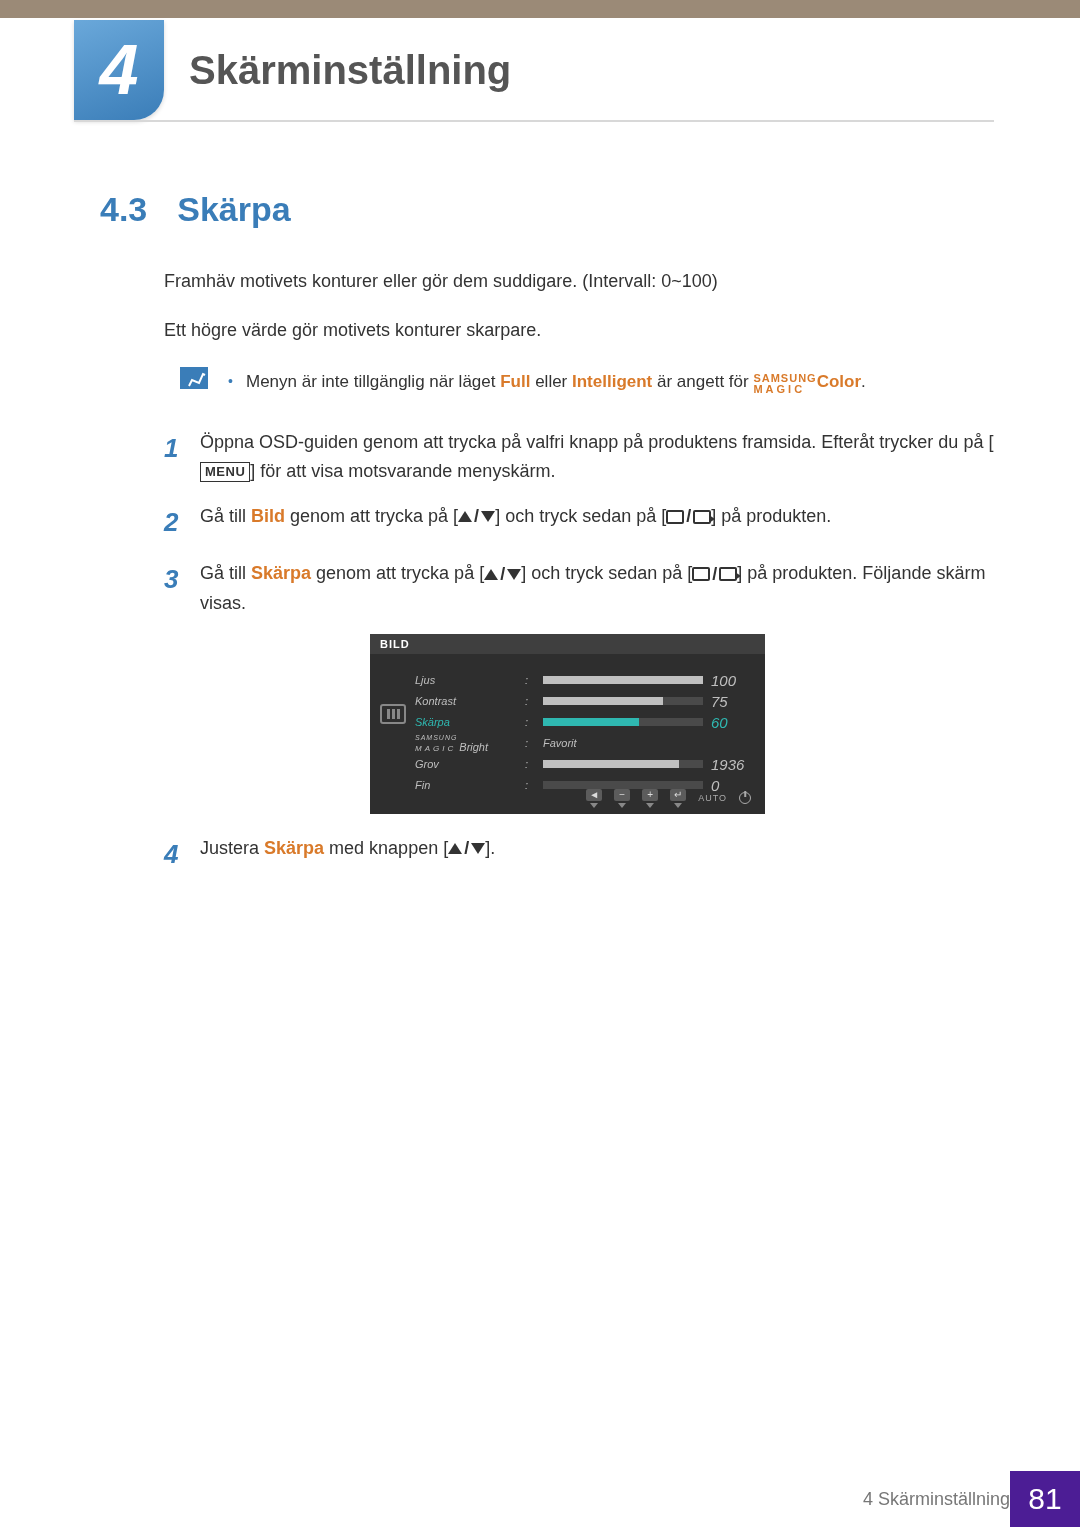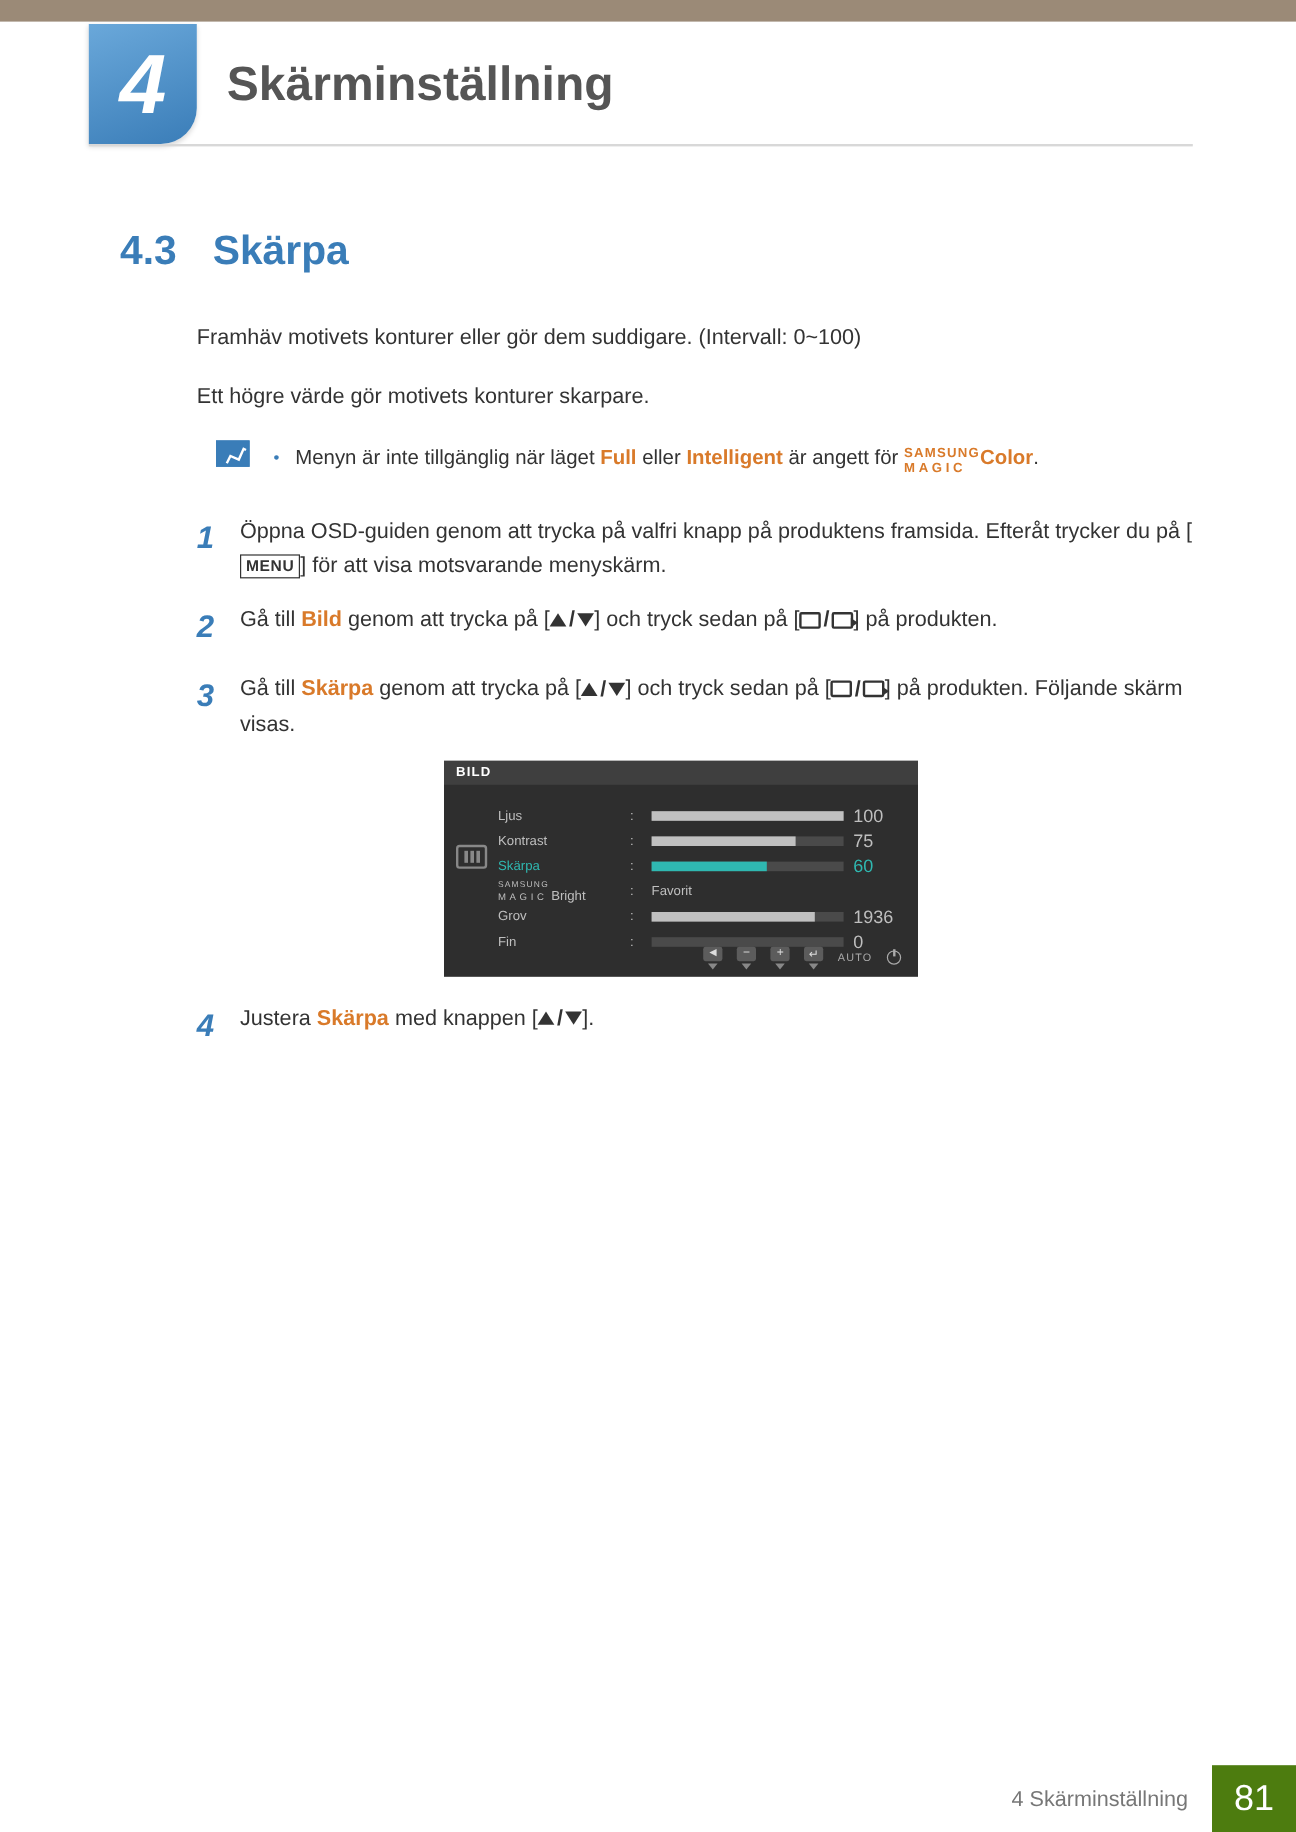--- a/index.html
+++ b/index.html
@@ -36,21 +36,21 @@
   .tri-up, .tri-down { width: 0; height: 0; display: inline-block; }
   .tri-up { border-left: 7px solid transparent; border-right: 7px solid transparent; border-bottom: 11px solid #333; }
   .tri-down { border-left: 7px solid transparent; border-right: 7px solid transparent; border-top: 11px solid #333; }
   .slash { font-weight: bold; }
   .sel-icons { display: inline-flex; align-items: center; gap: 2px; vertical-align: middle; }
   .sel-a, .sel-b { width: 18px; height: 14px; border: 2px solid #333; display: inline-block; border-radius: 2px; position: relative; }
   .sel-b::after { content: ""; position: absolute; right: -6px; top: 3px; width: 0; height: 0; border-left: 6px solid #333; border-top: 4px solid transparent; border-bottom: 4px solid transparent; }
   
   .osd { width: 395px; height: 180px; background: #2e2e2e; margin: 15px 0 20px 270px; position: relative; color: #bfbfbf; font-size: 12px; }
   .osd-title { background: #3f3f3f; color: #fff; font-size: 11px; font-weight: bold; letter-spacing: 1px; padding: 4px 10px; }
-  .osd-body { padding: 16px 14px 0 45px; position: relative; }
+  .osd-body { padding: 16px 14px 0 45px; position: relative; font-style: italic; }
   .osd-sideicon { position: absolute; left: 10px; top: 50px; width: 26px; height: 20px; border: 2px solid #888; border-radius: 3px; display: flex; align-items: center; justify-content: center; }
   .osd-sideicon span { width: 3px; height: 10px; background: #888; margin: 0 1px; display: inline-block; }
   .osd-row { display: flex; align-items: center; height: 21px; font-size: 11px; }
   .osd-label { width: 110px; }
   .osd-colon { width: 18px; }
   .osd-slider { flex: 1; height: 8px; background: #4a4a4a; position: relative; margin-right: 8px; }
   .osd-fill { position: absolute; top: 0; left: 0; bottom: 0; background: #c0c0c0; }
   .osd-fill.teal { background: #2fb8b1; }
   .osd-value { width: 40px; font-size: 15px; }
   .osd-row.active .osd-label { color: #2fb8b1; }
@@ -60,22 +60,22 @@
   .osd-magic-label .tail { font-size: 11px; }
   .osd-footer { position: absolute; bottom: 6px; right: 14px; display: flex; align-items: center; gap: 12px; }
   .ftr-col { display: flex; flex-direction: column; align-items: center; gap: 2px; }
   .ftr-box { width: 16px; height: 12px; background: #5c5c5c; border-radius: 2px; display: flex; align-items: center; justify-content: center; color: #ddd; font-size: 10px; }
   .ftr-arrow-down { width: 0; height: 0; border-left: 4px solid transparent; border-right: 4px solid transparent; border-top: 5px solid #888; }
   .ftr-auto { font-size: 9px; color: #aaa; letter-spacing: 1px; }
   .ftr-power { width: 12px; height: 12px; border: 1.5px solid #aaa; border-radius: 50%; position: relative; }
   .ftr-power::after { content: ""; position: absolute; left: 50%; top: -2px; width: 1.5px; height: 6px; background: #aaa; transform: translateX(-50%); }
   
   .page-footer { position: absolute; bottom: 0; left: 0; width: 1080px; height: 56px; display: flex; justify-content: flex-end; align-items: stretch; }
-  .footer-label { display: flex; align-items: center; padding-right: 20px; color: #777; font-size: 18px; }
-  .footer-num { width: 70px; background: #4d7c0f; color: #fff; font-size: 30px; display: flex; align-items: center; justify-content: center; }
+  .footer-label { display: flex; align-items: center; color: #777; font-size: 18px; }
+  .footer-num { width: 70px; background: #4c1d95; color: #fff; font-size: 30px; display: flex; align-items: center; justify-content: center; }
 </style>
 </head>
 <body>
 
 <div class="topbar"></div>
 
 <div class="chapter-wrap">
   <div class="chapter-tab">
     <span class="num">4</span>
   </div>

